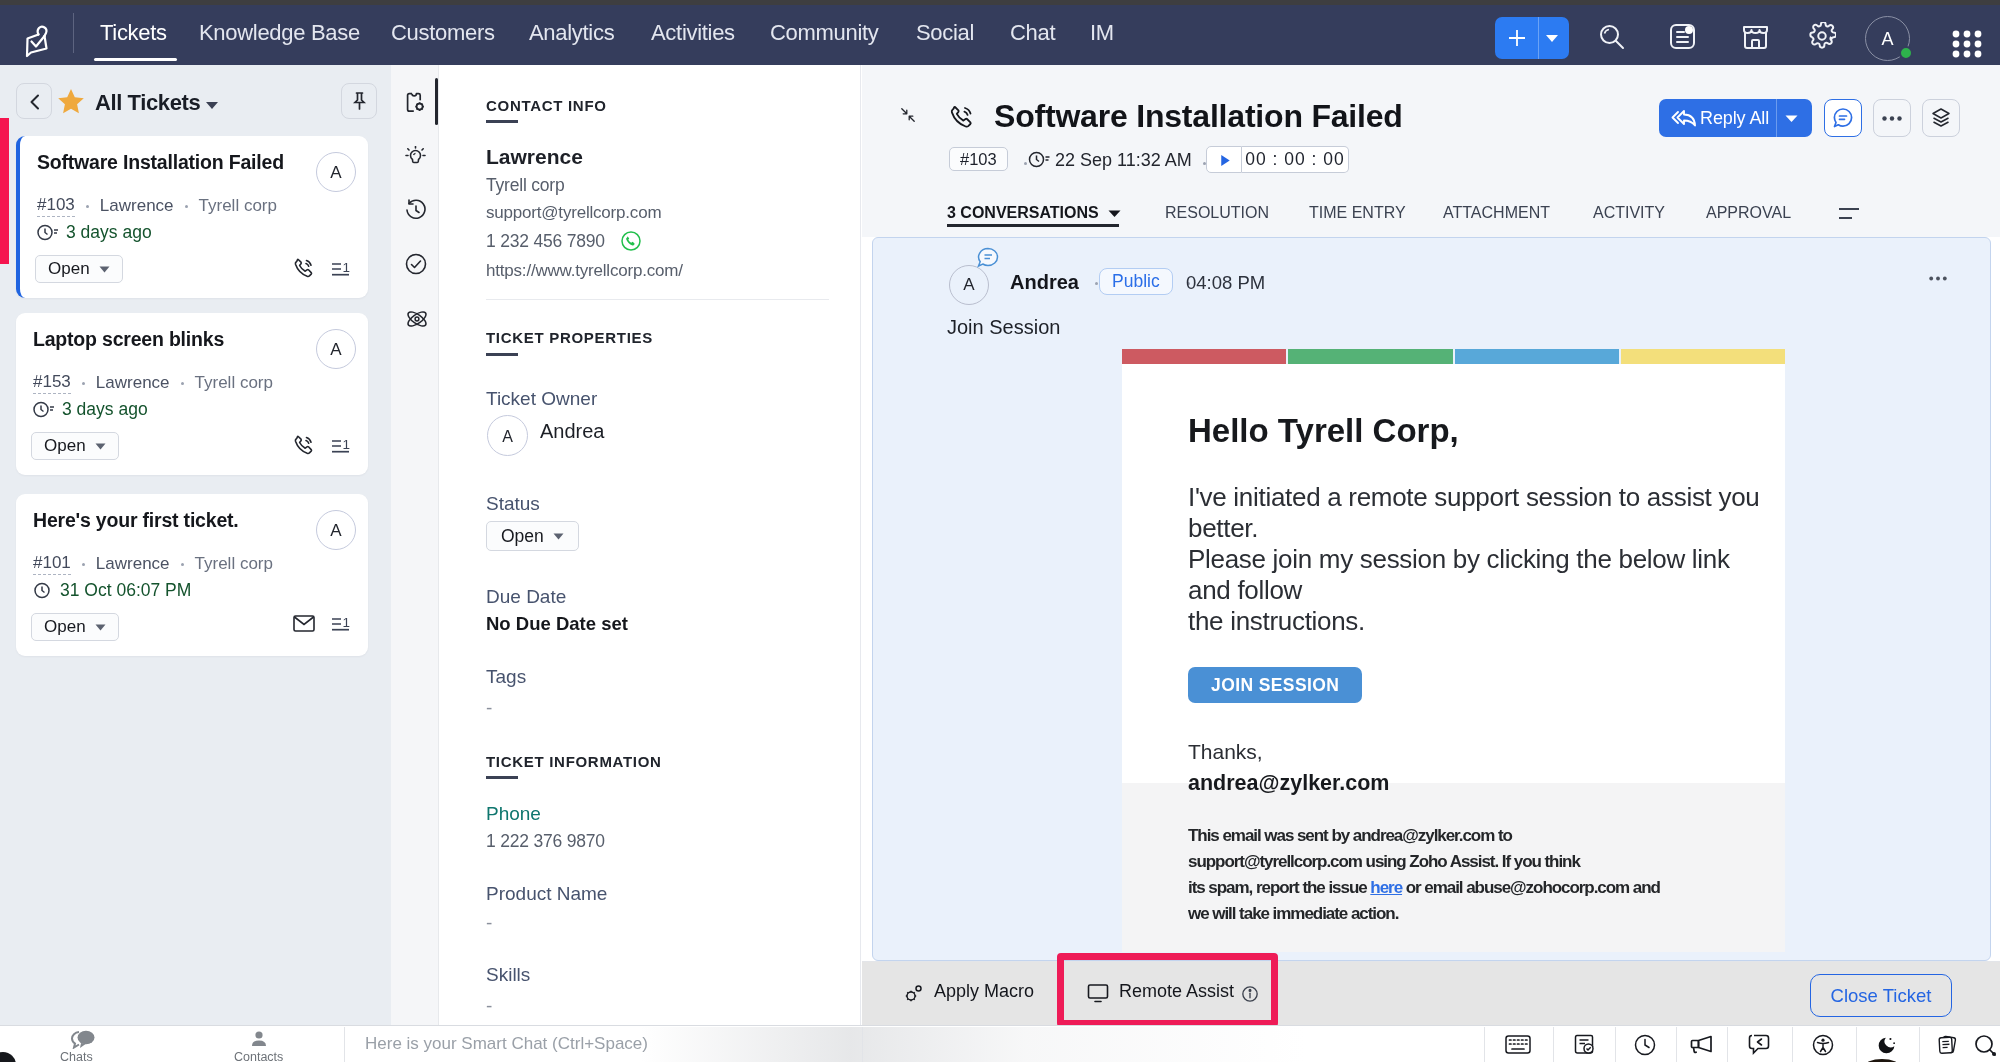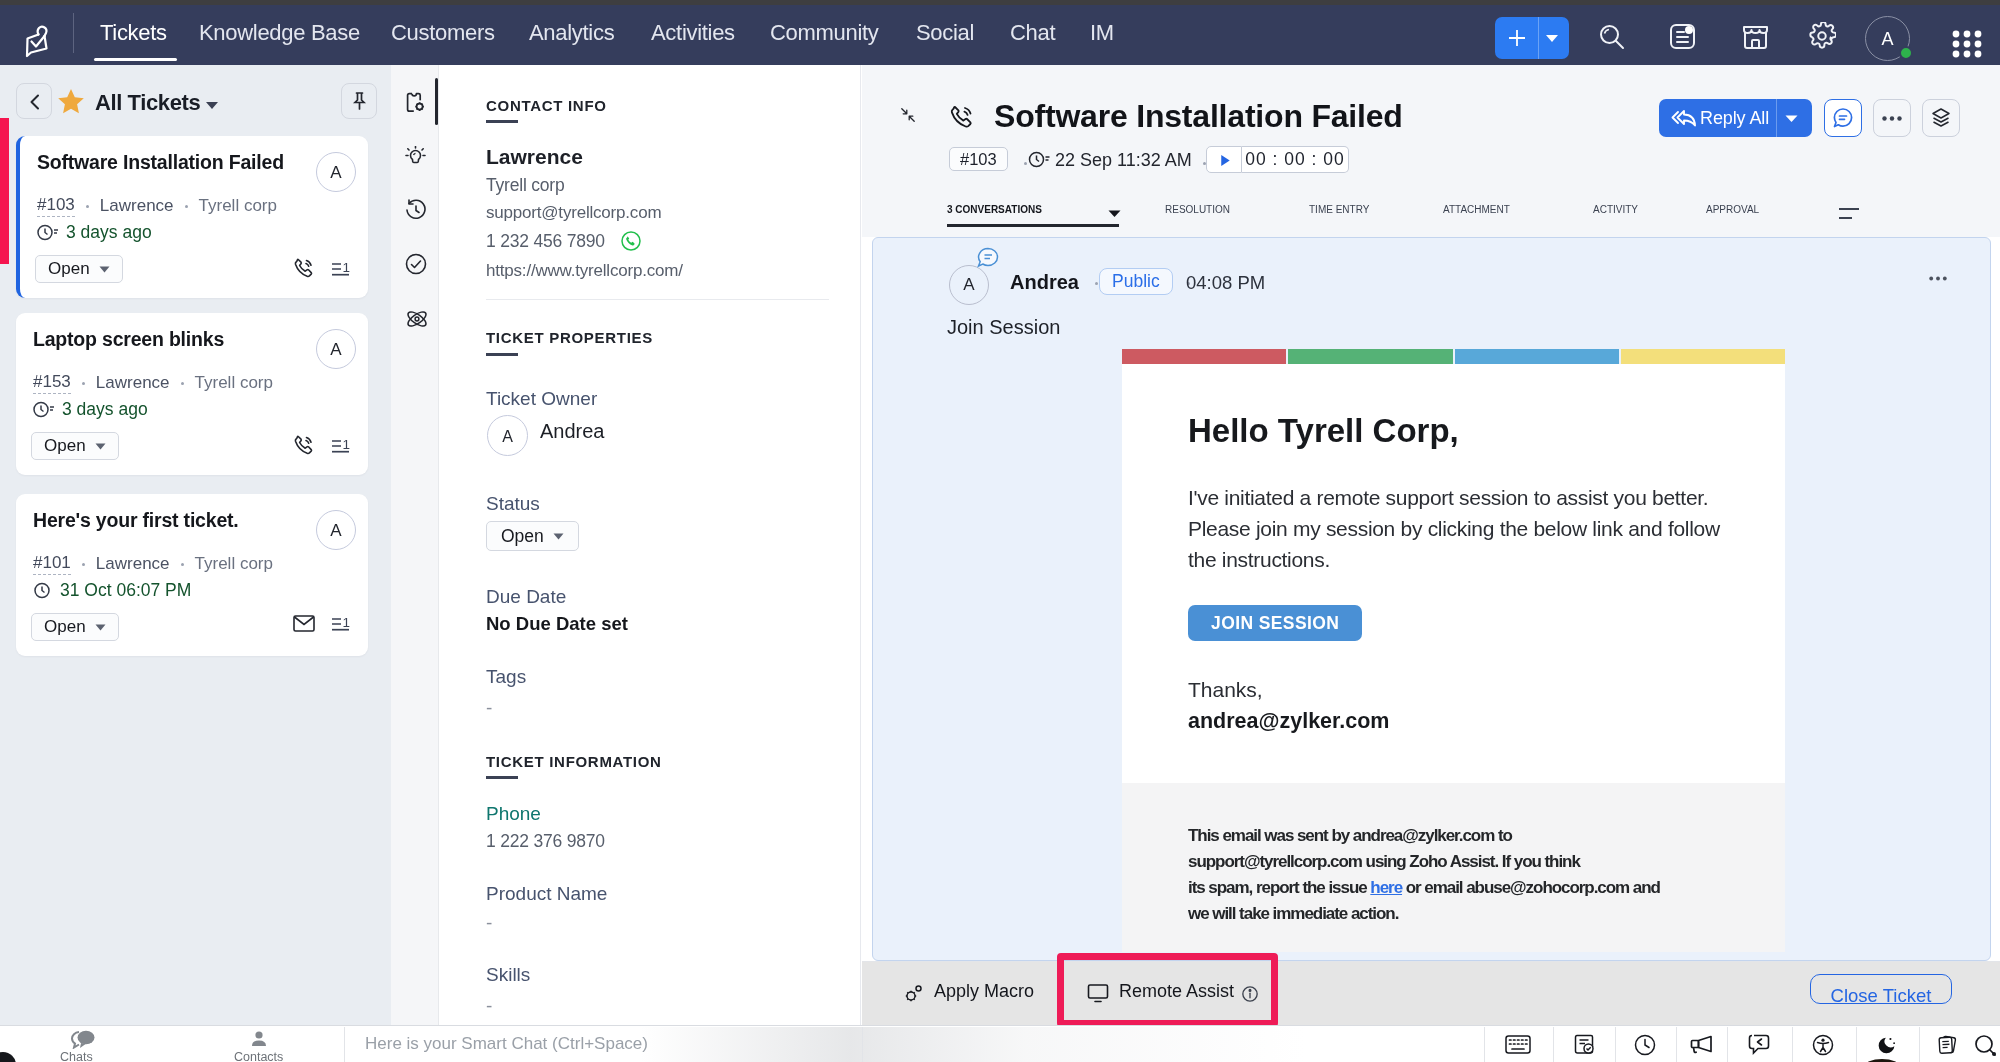--- a/index.html
+++ b/index.html
@@ -50,45 +50,45 @@
 .maincol { position:absolute; left:862px; top:65px; width:1138px; height:960px; background:#f4f6f9; }
 .ttitle { position:absolute; left:132px; top:33px; font-size:32px; font-weight:bold; color:#121419; letter-spacing:-0.2px; }
 .idbox { position:absolute; left:87px; top:82px; height:24px; border:1px solid #c6ccd8; border-radius:5px; background:#fbfcfd; font-size:16.5px; color:#1d212b; line-height:22px; padding:0 10px; }
 .mmeta { position:absolute; font-size:18px; color:#23262e; }
 .playbox { position:absolute; left:344px; top:81px; width:36px; height:27px; border:1px solid #c6ccd8; border-radius:5px 0 0 5px; background:#fff; }
 .timerbox { position:absolute; left:380px; top:81px; width:107px; height:27px; border:1px solid #c6ccd8; border-left:none; border-radius:0 5px 5px 0; background:#fff; font-size:17.5px; color:#1d212b; text-align:center; line-height:25px; letter-spacing:1px; }
 .replyall { position:absolute; left:797px; top:34px; width:153px; height:38px; background:#2e6fe5; border-radius:7px; color:#fff; }
 .replyall .ddsep { position:absolute; left:117px; top:0; width:1px; height:38px; background:#6b9bee; }
 .iconbtn { position:absolute; top:34px; width:38px; height:38px; border:1px solid #ccd1dc; border-radius:8px; background:#f4f6f9; }
 .iconbtn.blue { border-color:#2e6fe5; }
-.tab { position:absolute; top:139px; font-size:10px; letter-spacing:0; color:#3b4251; }
+.tab { position:absolute; top:139px; font-size:16px; letter-spacing:0; color:#3b4251; }
 .tab.active { color:#14161c; font-weight:bold; }
 .tabline { position:absolute; left:85px; top:159px; width:172px; height:3px; background:#23262e; }
 
 
 .convo { position:absolute; left:10px; top:172px; width:1119px; height:724px; background:#eaf1fb; border:1px solid #c3d4ee; border-radius:6px; }
 .cavatar { position:absolute; width:40px; height:40px; background:transparent; border:1.5px solid #b9bece; border-radius:50%; text-align:center; font-size:17px; color:#23262e; }
 .pill { position:absolute; left:226px; top:30px; height:27px; line-height:25px; padding:0 12px; border:1px solid #b3cdf3; color:#2a6ee8; border-radius:8px; font-size:17.5px; background:#f4f8fe; }
 .email { position:absolute; left:249px; top:111px; width:663px; }
 .ebar { display:flex; height:15px; gap:2px; }
 .ebar div { flex:1; }
 .ebody { background:#fff; padding:48px 24px 0 66px; height:419px; }
 .ebody h1 { font-size:33px; color:#17191d; letter-spacing:0; font-weight:bold; }
-.ebody p { font-size:21px; color:#2b2e34; line-height:31px; margin-top:32px; letter-spacing:-0.3px; }
+.ebody p { font-size:26px; color:#2b2e34; line-height:31px; margin-top:32px; letter-spacing:-0.3px; }
 .joinbtn { display:inline-block; background:#4a90d5; color:#fff; font-weight:bold; font-size:17.5px; line-height:36px; padding:0 23px; border-radius:7px; margin-top:30px; letter-spacing:.4px; }
 .thanks { font-size:21px; color:#2b2e34; margin-top:37px; }
 .eaddr { font-size:21.5px; font-weight:bold; color:#17191d; margin-top:7px; }
 .efoot { background:#f4f4f5; padding:40px 30px 0 66px; height:169px; }
 .efoot p { font-size:17px; color:#242629; font-weight:bold; line-height:26px; letter-spacing:-1.05px; }
 .efoot a { color:#2e6fe5; text-decoration:underline; }
 
 
 .actionbar { position:absolute; left:0; top:896px; width:1138px; height:64px; background:#e5e5e5; border-top:1px solid #e3e5e9; }
 .redbox { position:absolute; left:195px; top:-9px; width:221px; height:74px; border:7px solid #ee1b57; border-radius:4px; background:transparent; }
-.closeticket { position:absolute; left:948px; top:12px; width:142px; height:30px; border:1px solid #2465e2; color:#2465e2; border-radius:10px; font-size:18.5px; text-align:center; line-height:41px; }
+.closeticket { position:absolute; left:948px; top:12px; width:142px; height:43px; border:1px solid #2465e2; color:#2465e2; border-radius:10px; font-size:18.5px; text-align:center; line-height:41px; }
 
 
 .bottombar { position:absolute; left:0; top:1025px; width:2000px; height:37px; background:#fff; border-top:1px solid #d9dce1; }
 .bsep { position:absolute; top:1px; width:1px; height:36px; background:#e2e4e8; }
 .blabel { position:absolute; top:24px; font-size:12.5px; color:#6d7278; }
 .gradband { position:absolute; left:640px; top:1px; height:36px; width:700px; background:linear-gradient(90deg, rgba(255,255,255,0) 0%, rgba(210,212,215,.55) 30%, rgba(232,233,235,.35) 55%, rgba(255,255,255,0) 95%); }
 .corner { position:absolute; left:-10px; top:26px; width:26px; height:26px; border-radius:50%; background:#16181c; }
 </style>
 </head>
 <body>

